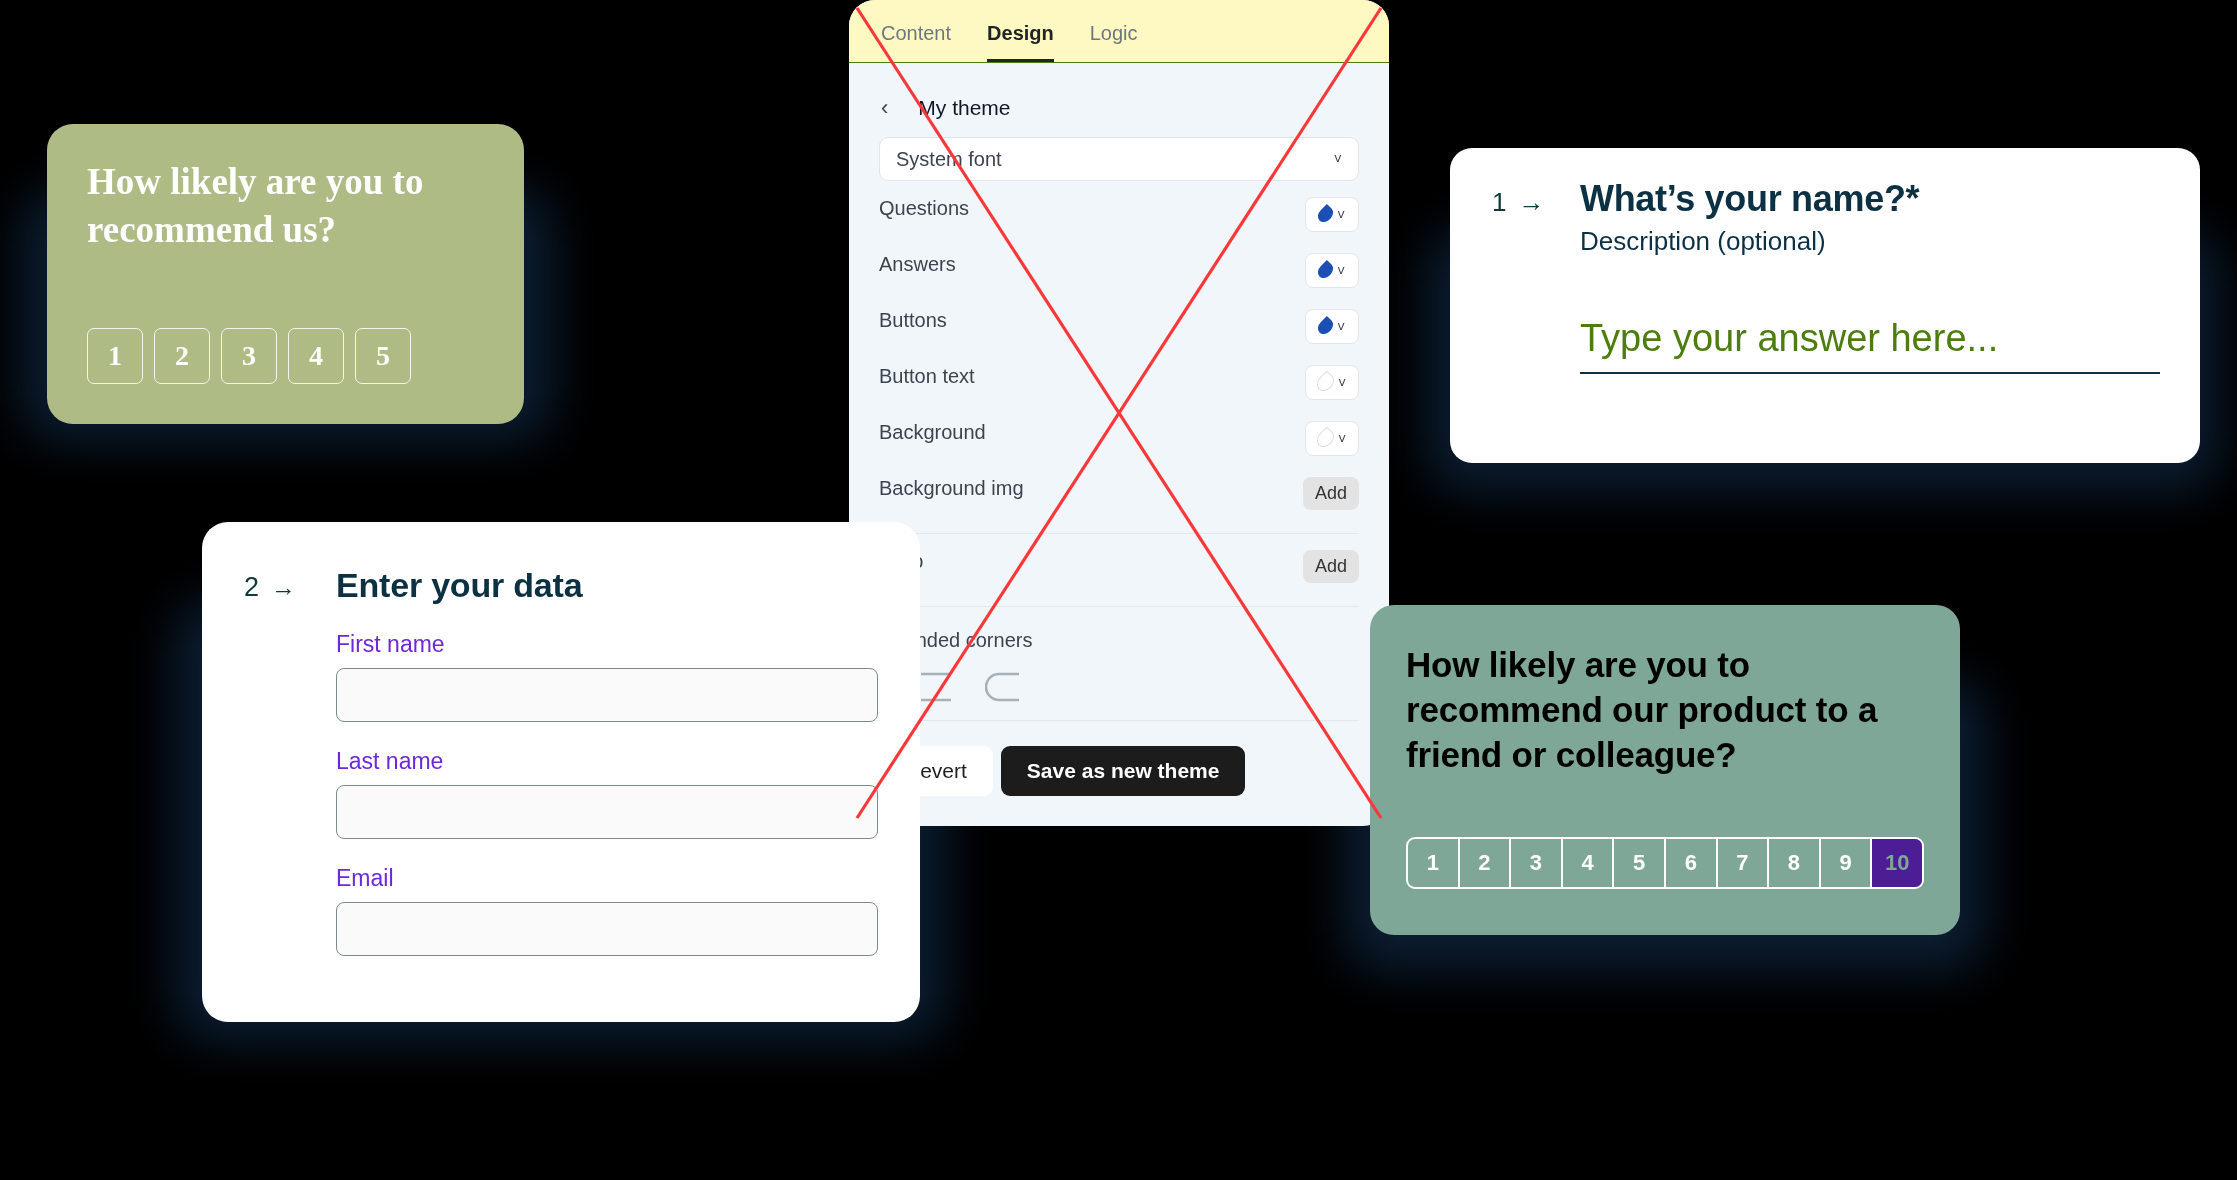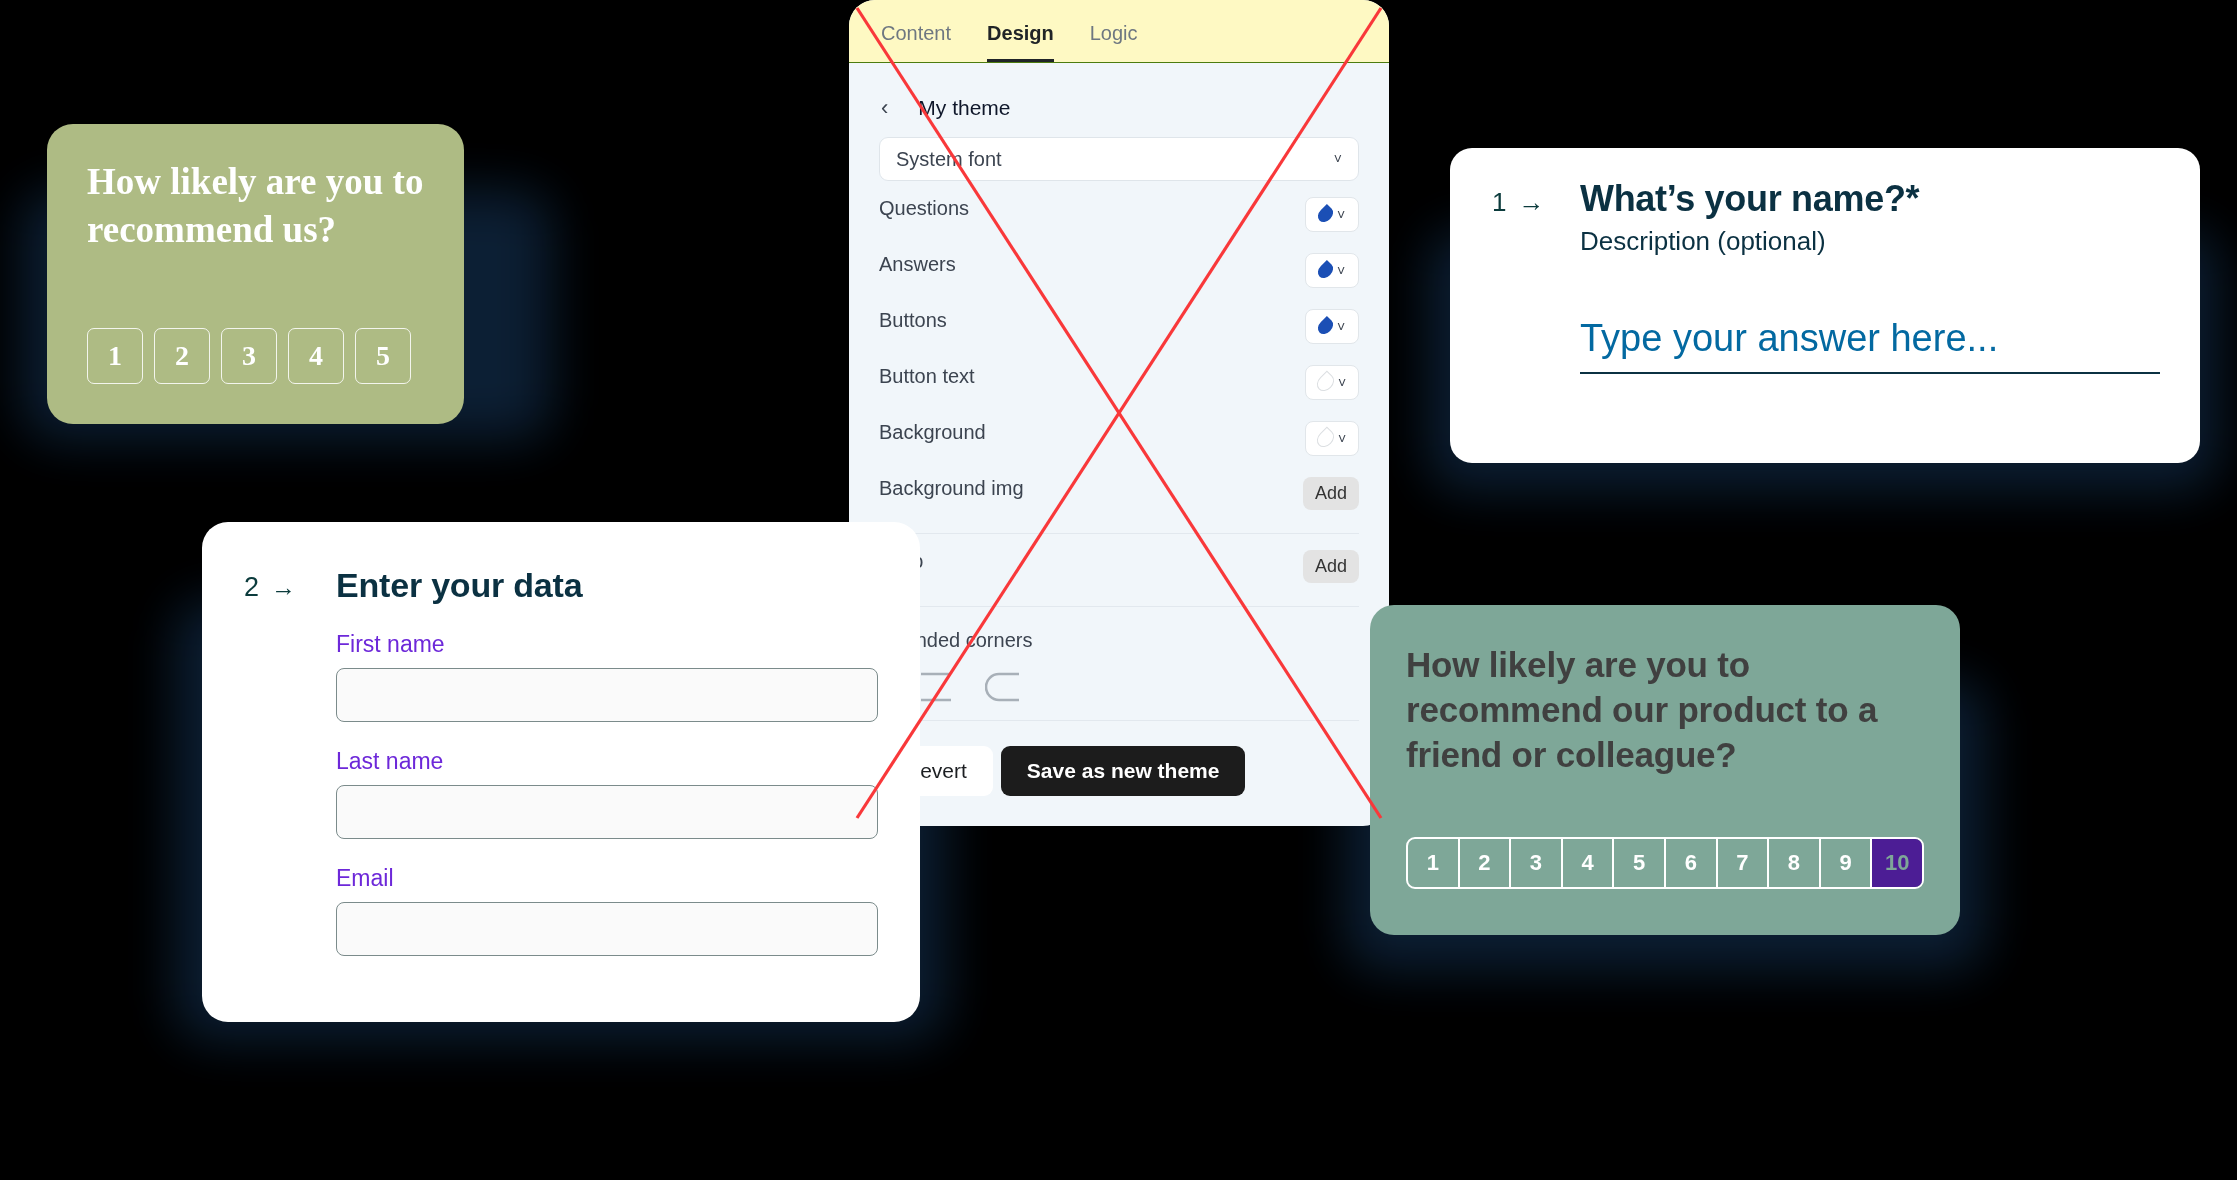--- a/index.html
+++ b/index.html
@@ -6,21 +6,21 @@
   body{width:2237px;height:1180px;position:relative;overflow:hidden;
        font-family:"Liberation Sans","DejaVu Sans",sans-serif;}
 
   .stage{position:absolute;inset:0;}
 
   
   .glow{position:absolute;border-radius:34px;
         background:#0d2137;filter:blur(26px);opacity:.95;z-index:1;}
 
   
-  #olive-card{position:absolute;left:47px;top:124px;width:417px;height:300px;
+  #olive-card{position:absolute;left:47px;top:124px;width:477px;height:300px;
       background:#aebb84;border-radius:26px;z-index:3;
       padding:34px 24px 0 40px;box-sizing:border-box;}
   #olive-card .q{font-family:"Liberation Serif","DejaVu Serif",serif;
       color:#fff;font-size:37px;line-height:1.3;font-weight:700;margin:0;}
   #olive-card .scale{display:flex;gap:11px;margin-top:74px;}
   #olive-card .scale .cell{width:54px;height:54px;border:1.5px solid rgba(255,255,255,.85);
       border-radius:7px;display:flex;align-items:center;justify-content:center;
       color:#fff;font-family:"Liberation Serif","DejaVu Serif",serif;font-size:28px;font-weight:700;}
 
   
@@ -39,28 +39,28 @@
 
   
   #name-card{position:absolute;left:1450px;top:148px;width:750px;height:315px;
       background:#fff;border-radius:22px;z-index:3;
       padding:30px 40px 0 42px;box-sizing:border-box;}
   #name-card .hdr{display:flex;align-items:flex-start;}
   #name-card .idx{color:#0b3b3c;font-size:26px;flex:0 0 88px;display:flex;gap:12px;padding-top:9px;}
   #name-card .qtitle{color:#0b3142;font-size:36px;font-weight:700;margin:0;letter-spacing:-.3px;}
   #name-card .qdesc{color:#0b3142;font-size:26px;margin:6px 0 0 0;font-weight:400;}
   #name-card .answer{margin-left:88px;margin-top:60px;}
-  #name-card .answer .ph{color:#0369a1;font-size:38px;}
+  #name-card .answer .ph{color:#4d7c0f;font-size:38px;}
   #name-card .answer .rule{border-bottom:2px solid #0b3142;margin-top:12px;}
 
   
   #teal-card{position:absolute;left:1370px;top:605px;width:590px;height:330px;
       background:#7ea798;border-radius:24px;z-index:5;
       padding:38px 36px 0 36px;box-sizing:border-box;}
-  #teal-card .q{color:#404040;font-size:35px;font-weight:700;line-height:1.28;margin:0;letter-spacing:-.2px;}
+  #teal-card .q{color:#000000;font-size:35px;font-weight:700;line-height:1.28;margin:0;letter-spacing:-.2px;}
   #teal-card .scale{display:flex;margin-top:60px;border:2px solid #fff;border-radius:9px;overflow:hidden;}
   #teal-card .scale .cell{flex:1;height:48px;display:flex;align-items:center;justify-content:center;
       color:#fff;font-size:22px;font-weight:700;border-right:2px solid #fff;box-sizing:border-box;}
   #teal-card .scale .cell:last-child{border-right:none;}
   #teal-card .scale .cell.sel{background:#4c1d95;color:#7ea798;}
 
   
   #design-panel{position:absolute;left:849px;top:0px;width:540px;height:826px;
       background:#f1f6fa;border-radius:26px;z-index:4;overflow:hidden;
       display:flex;flex-direction:column;}

